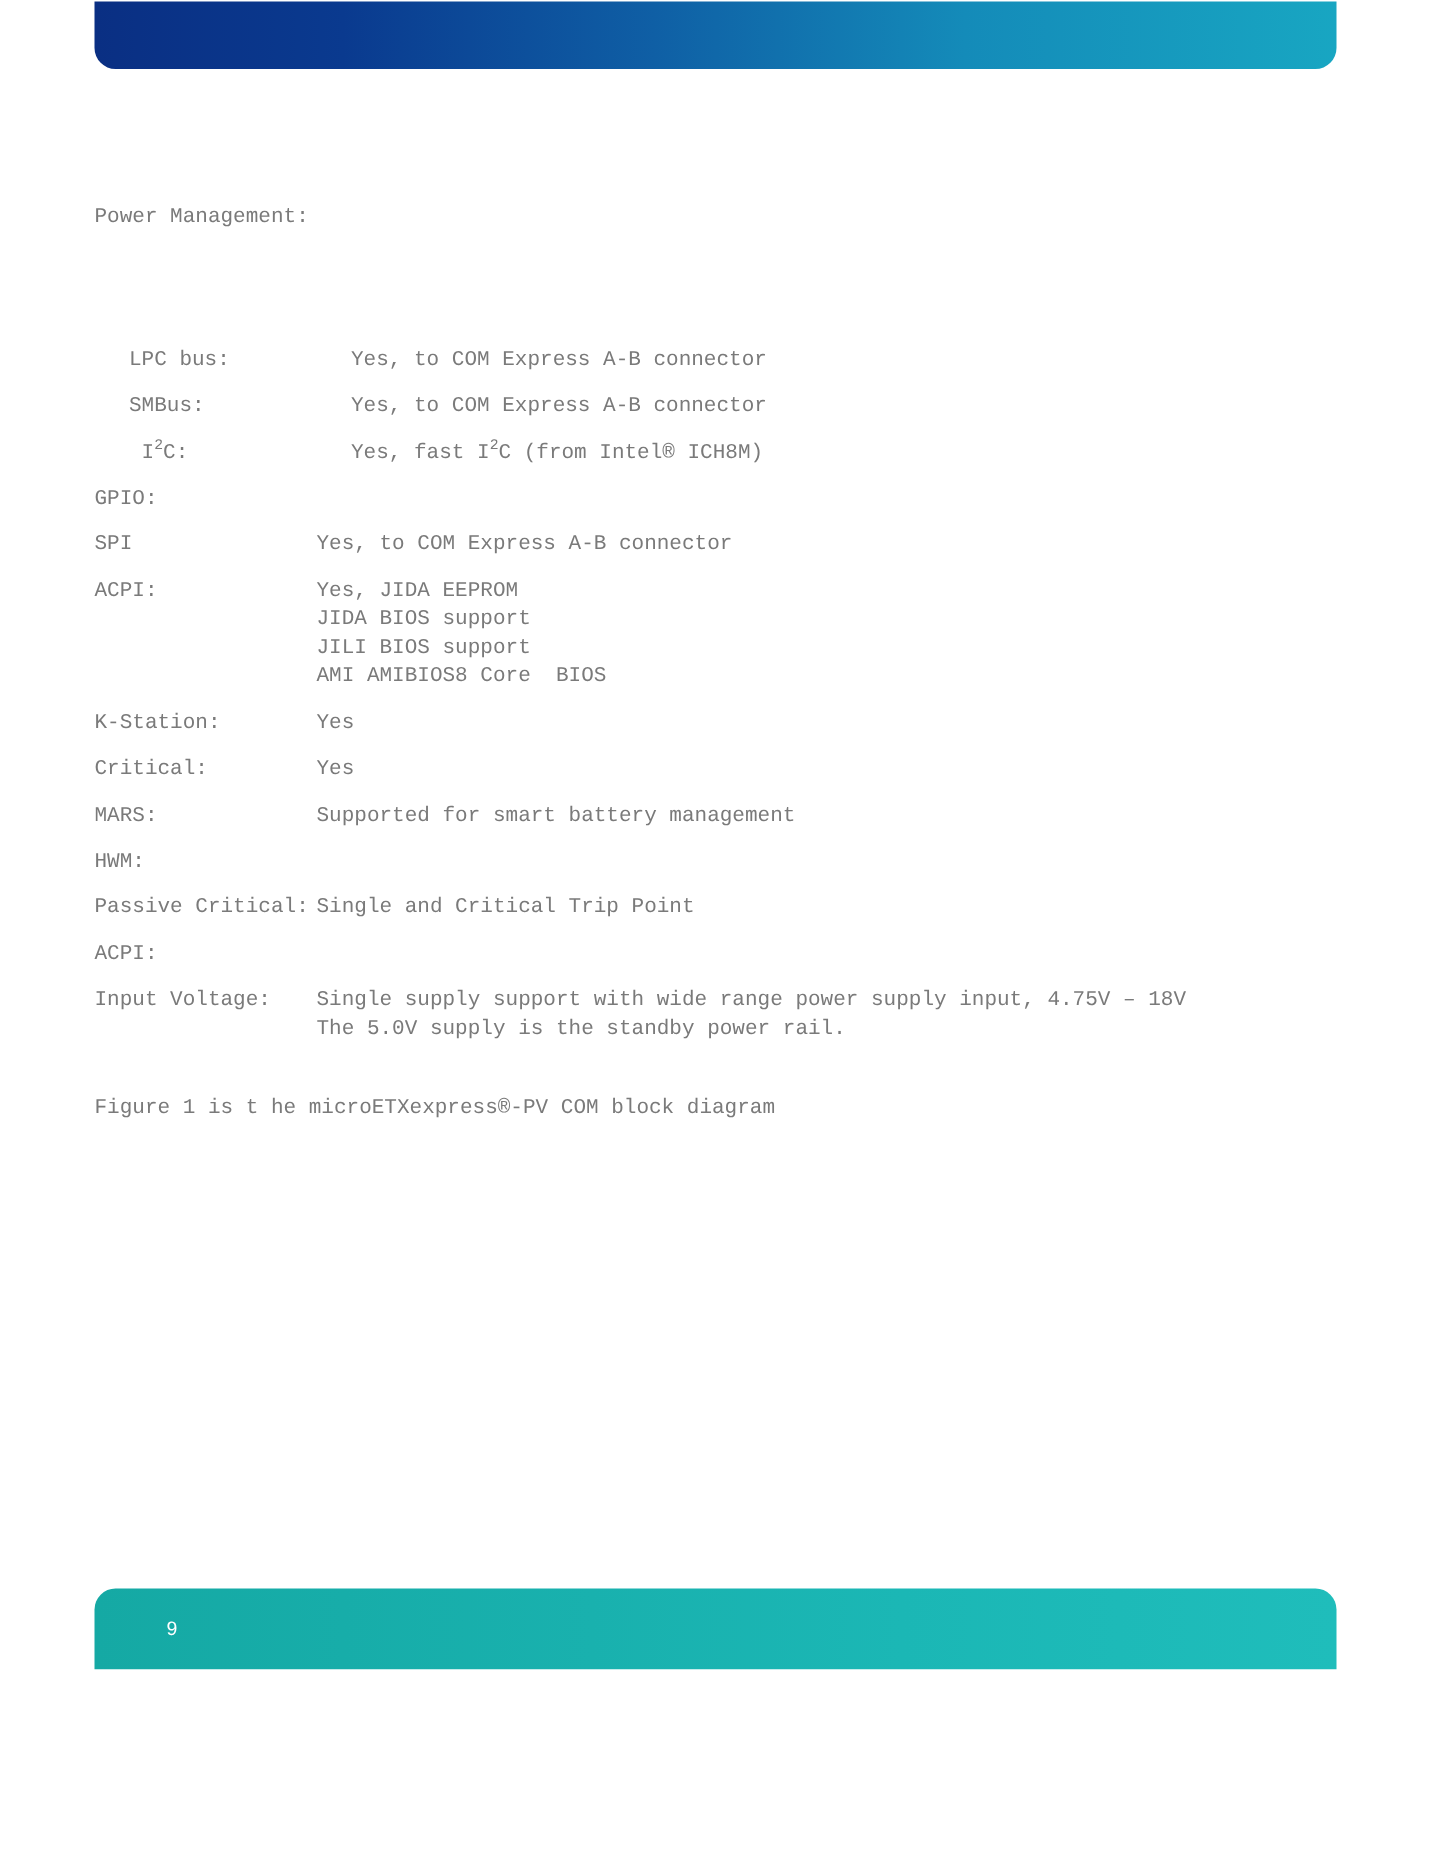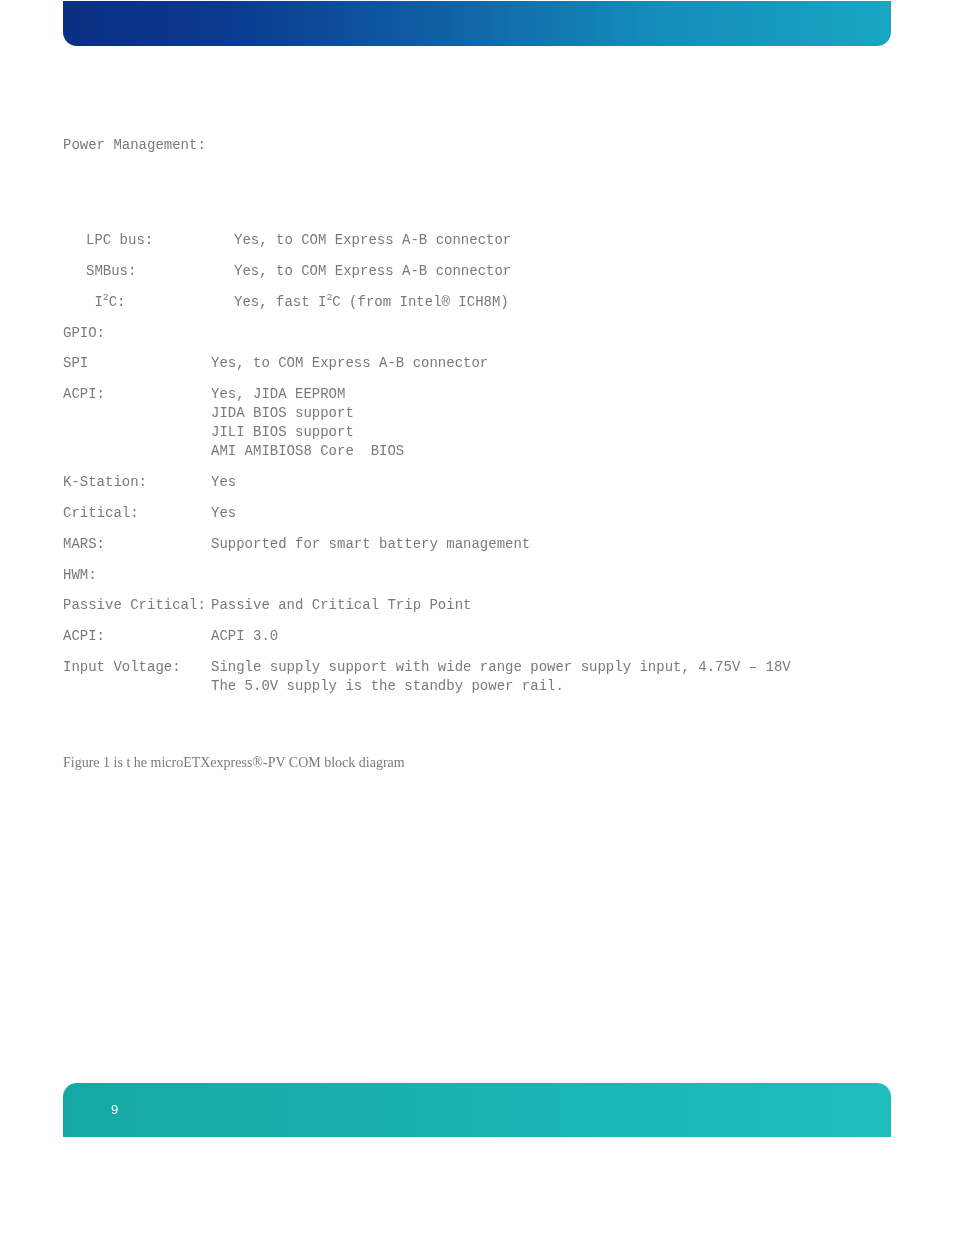--- a/index.html
+++ b/index.html
@@ -52,22 +52,21 @@
   .spec-list .group {
     padding-left: 7px;
     margin-left: 16px;
   }
   sup {
     font-size: 0.7em;
     vertical-align: super;
     line-height: 0;
   }
   .figure-text {
-    margin-top: 58px;
-    font-family: Liberation Serif, serif;
+    margin-top: 34px;
   }
   .bottom-banner {
     position: relative;
     margin: 310px 63px 0 63px;
     height: 54px;
     background: linear-gradient(90deg, #15a9a4 0%, #19b1ae 40%, #1bb7b5 65%, #1fbdbb 100%);
     border-top-left-radius: 14px;
     border-top-right-radius: 14px;
     color: #ffffff;
     font-family: Arial, Helvetica, sans-serif;
@@ -139,26 +138,25 @@
       <div class="label-col">MARS:</div>
       <div class="value-col">Supported for smart battery management</div>
     </div>
 
     <div class="row">
       <div class="label-col">HWM:</div>
     </div>
 
     <div class="row">
       <div class="label-col">Passive Critical:</div>
-      <div class="value-col">Passive and Critical Trip Point</div>
+      <div class="value-col">Single and Critical Trip Point</div>
     </div>
 
     <div class="row">
       <div class="label-col">ACPI:</div>
-      <div class="value-col">ACPI 3.0</div>
     </div>
 
 
     <div class="row">
       <div class="label-col">Input Voltage:</div>
       <div class="value-col">Single supply support with wide range power supply input, 4.75V – 18V
 The 5.0V supply is the standby power rail.</div>
     </div>
 
   </div>

